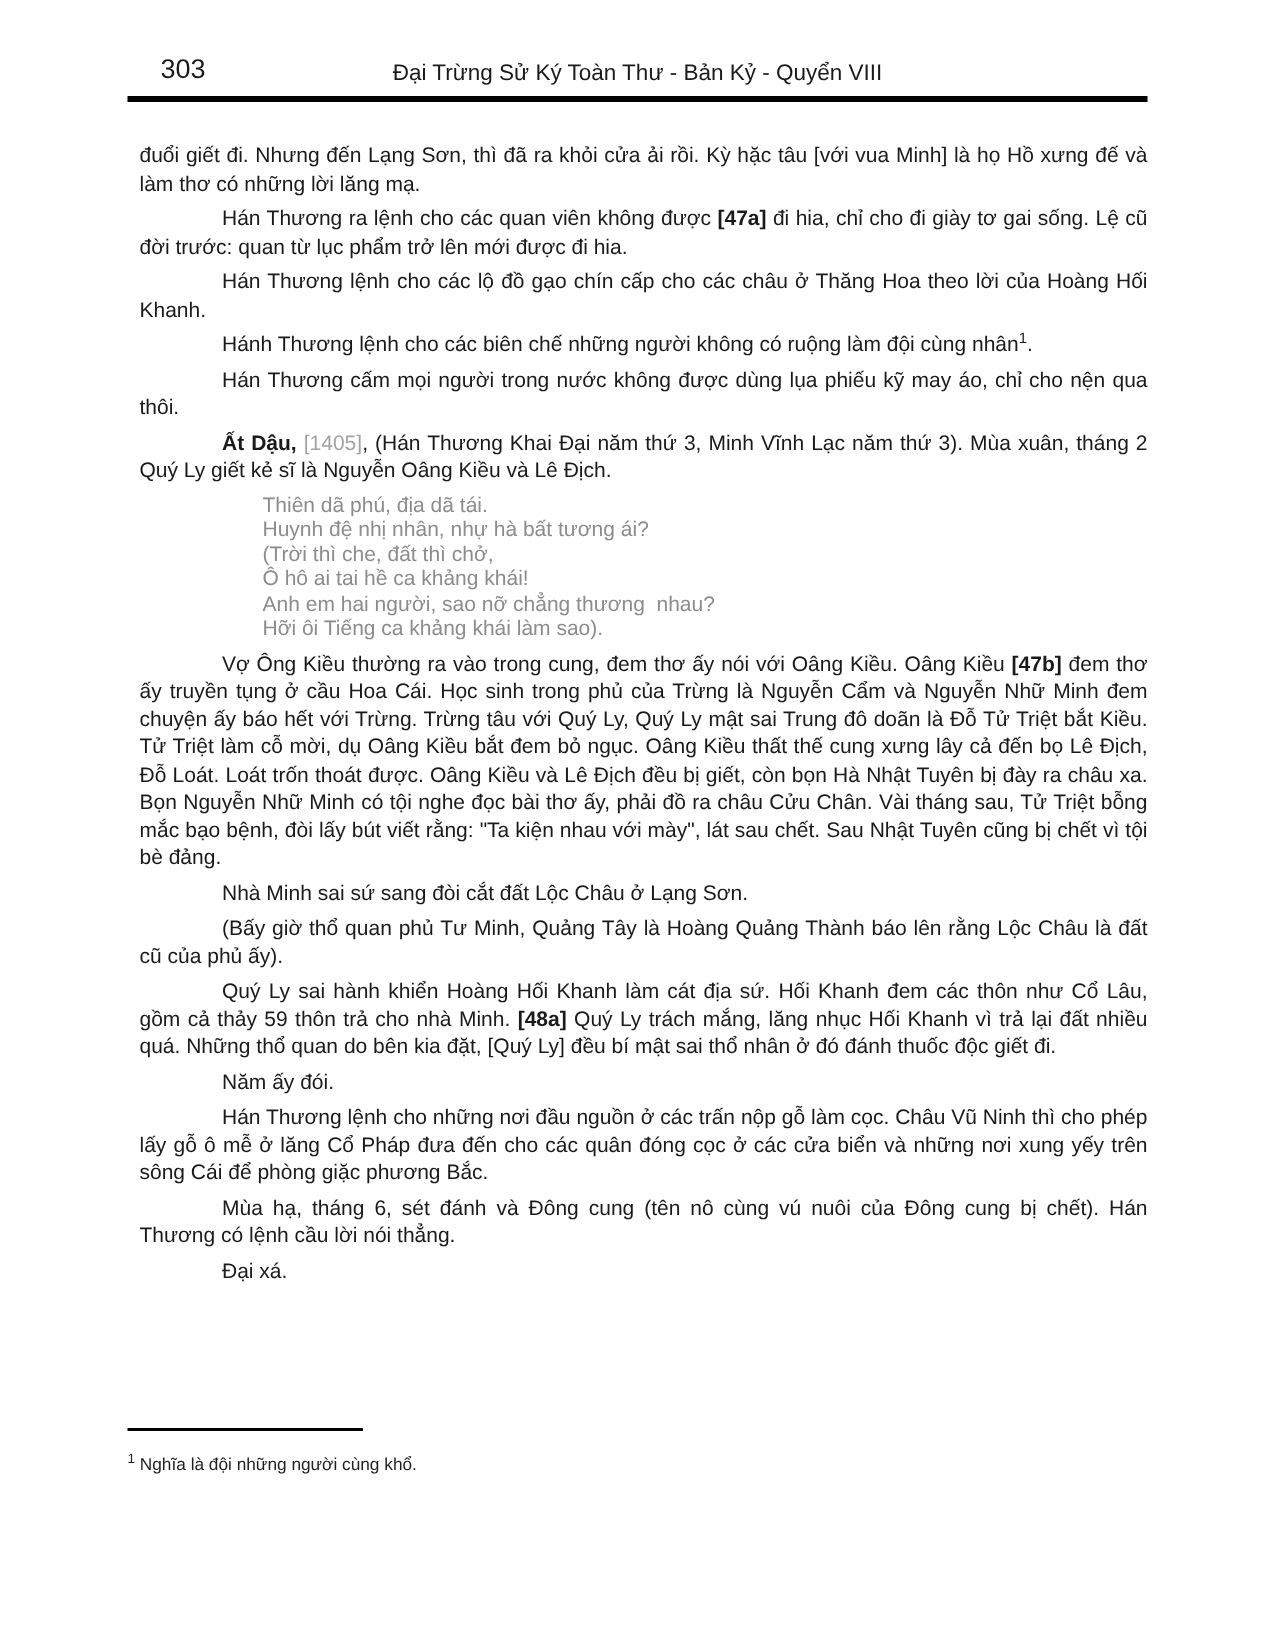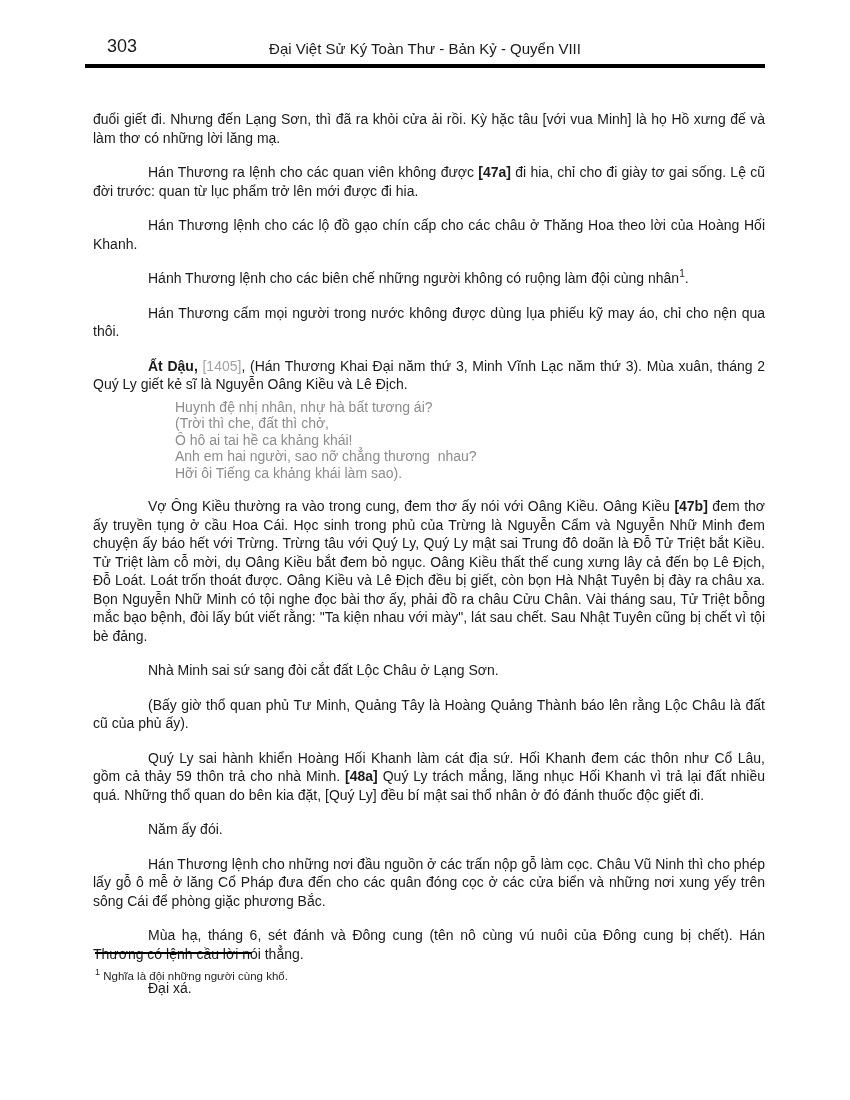--- a/index.html
+++ b/index.html
@@ -24,61 +24,62 @@
   .header-rule {
     margin:0 85px; height:4px; background:#000000;
   }
   .content {
     margin:0 85px 0 93px;
     padding-top:26px;
     font-size:14px;
     line-height:18.5px;
   }
   p.para {
-    margin:16px 0 5px 0;
+    margin:0 0 5px 0;
     text-align:justify;
   }
   p.para.indent { text-indent:55px; }
   .bold { font-weight:bold; }
   .muted { color:#a3a3a3; }
   sup.fnref { font-size:10px; line-height:0; }
   .poem {
     margin:2px 0 6px 82px;
     color:#8c8c8c;
     line-height:16.5px;
     text-align:left;
   }
   .poem-line { white-space:pre-wrap; }
   .footnote {
-    position:absolute; left:95px; top:952px; right:85px;
+    position:absolute; left:85px; top:952px; right:85px;
     font-size:11.5px; color:#1f1f1f;
   }
   .footnote-rule {
     width:157px; height:2px; background:#000000; margin-bottom:13px;
   }
   .footnote-text sup { font-size:9px; }
 </style>
 </head>
 <body>
 
 <div class="page">
   <div class="header">
     <span class="pagenum">303</span>
-    <span class="htitle">Đại Việt Sử Ký Toàn Thư - Bản Kỷ - Quyển VIII</span>
+    <span class="htitle">Đại Trừng Sử Ký Toàn Thư - Bản Kỷ - Quyển VIII</span>
   </div>
   <div class="header-rule"></div>
 
   <div class="content">
       <p class="para"><span>đuổi giết đi. Nhưng đến Lạng Sơn, thì đã ra khỏi cửa ải rồi. Kỳ hặc tâu [với vua Minh] là họ Hồ xưng đế và làm thơ có những lời lăng mạ.</span></p>
       <p class="para indent"><span>Hán Thương ra lệnh cho các quan viên không được </span><span class="bold">[47a]</span><span> đi hia, chỉ cho đi giày tơ gai sống. Lệ cũ đời trước: quan từ lục phẩm trở lên mới được đi hia.</span></p>
       <p class="para indent"><span>Hán Thương lệnh cho các lộ đồ gạo chín cấp cho các châu ở Thăng Hoa theo lời của Hoàng Hối Khanh.</span></p>
       <p class="para indent"><span>Hánh Thương lệnh cho các biên chế những người không có ruộng làm đội cùng nhân</span><sup class="fnref">1</sup><span>.</span></p>
       <p class="para indent"><span>Hán Thương cấm mọi người trong nước không được dùng lụa phiếu kỹ may áo, chỉ cho nện qua thôi.</span></p>
       <p class="para indent"><span class="bold">Ất Dậu,</span><span> </span><span class="muted">[1405]</span><span>, (Hán Thương Khai Đại năm thứ 3, Minh Vĩnh Lạc năm thứ 3). Mùa xuân, tháng 2 Quý Ly giết kẻ sĩ là Nguyễn Oâng Kiều và Lê Địch.</span></p>
       <div class="poem">
+        <div class="poem-line">Thiên dã phú, địa dã tái.</div>
         <div class="poem-line">Huynh đệ nhị nhân, nhự hà bất tương ái?</div>
         <div class="poem-line">(Trời thì che, đất thì chở,</div>
         <div class="poem-line">Ô hô ai tai hề ca khảng khái!</div>
         <div class="poem-line">Anh em hai người, sao nỡ chẳng thương  nhau?</div>
         <div class="poem-line">Hỡi ôi Tiếng ca khảng khái làm sao).</div>
       </div>
       <p class="para indent"><span>Vợ Ông Kiều thường ra vào trong cung, đem thơ ấy nói với Oâng Kiều. Oâng Kiều </span><span class="bold">[47b]</span><span> đem thơ ấy truyền tụng ở cầu Hoa Cái. Học sinh trong phủ của Trừng là Nguyễn Cẩm và Nguyễn Nhữ Minh đem chuyện ấy báo hết với Trừng. Trừng tâu với Quý Ly, Quý Ly mật sai Trung đô doãn là Đỗ Tử Triệt bắt Kiều. Tử Triệt làm cỗ mời, dụ Oâng Kiều bắt đem bỏ ngục. Oâng Kiều thất thế cung xưng lây cả đến bọ Lê Địch, Đỗ Loát. Loát trốn thoát được. Oâng Kiều và Lê Địch đều bị giết, còn bọn Hà Nhật Tuyên bị đày ra châu xa. Bọn Nguyễn Nhữ Minh có tội nghe đọc bài thơ ấy, phải đồ ra châu Cửu Chân. Vài tháng sau, Tử Triệt bỗng mắc bạo bệnh, đòi lấy bút viết rằng: "Ta kiện nhau với mày", lát sau chết. Sau Nhật Tuyên cũng bị chết vì tội bè đảng.</span></p>
       <p class="para indent"><span>Nhà Minh sai sứ sang đòi cắt đất Lộc Châu ở Lạng Sơn.</span></p>
       <p class="para indent"><span>(Bấy giờ thổ quan phủ Tư Minh, Quảng Tây là Hoàng Quảng Thành báo lên rằng Lộc Châu là đất cũ của phủ ấy).</span></p>
       <p class="para indent"><span>Quý Ly sai hành khiển Hoàng Hối Khanh làm cát địa sứ. Hối Khanh đem các thôn như Cổ Lâu, gồm cả thảy 59 thôn trả cho nhà Minh. </span><span class="bold">[48a]</span><span> Quý Ly trách mắng, lăng nhục Hối Khanh vì trả lại đất nhiều quá. Những thổ quan do bên kia đặt, [Quý Ly] đều bí mật sai thổ nhân ở đó đánh thuốc độc giết đi.</span></p>

